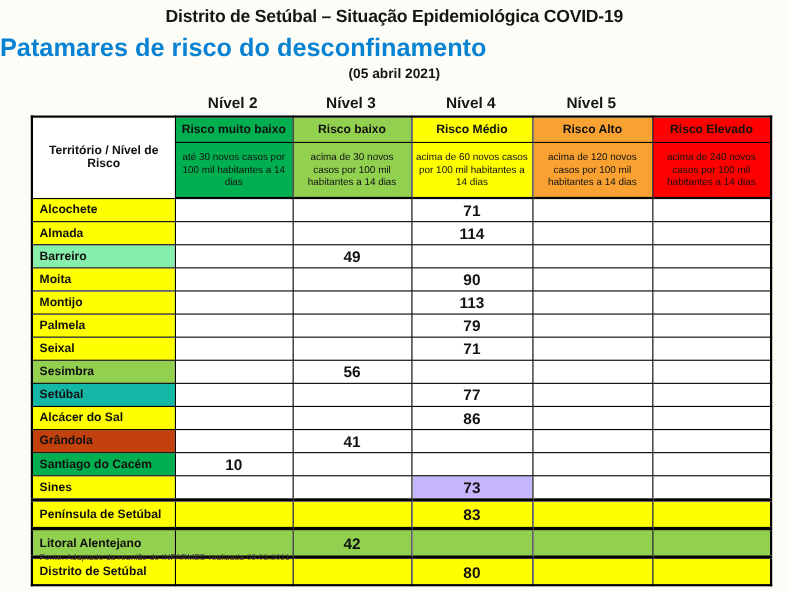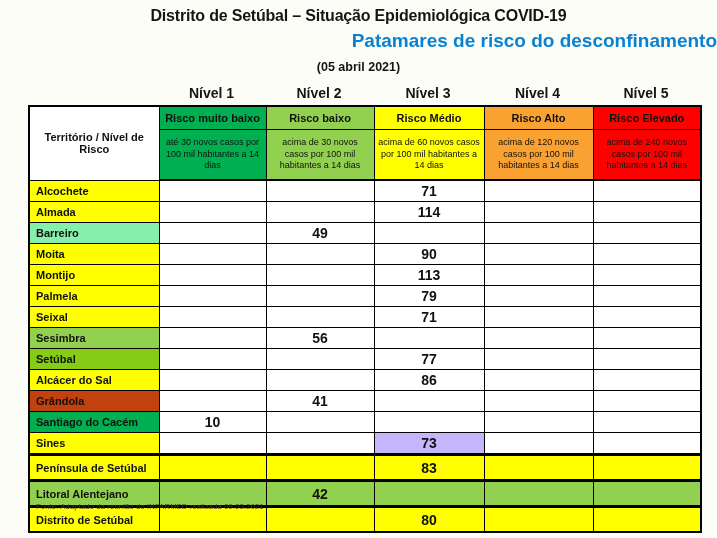--- a/index.html
+++ b/index.html
@@ -5,22 +5,22 @@
   html,body{margin:0;padding:0;}
   #slide{
     position:relative;width:717px;height:538px;background:#fdfdf8;
     font-family:"Liberation Sans",sans-serif;color:#111;overflow:hidden;
   }
   .title-main{
     position:absolute;top:7px;left:0;width:100%;text-align:center;
     font-size:16px;font-weight:bold;color:#151515;letter-spacing:-0.2px;
   }
   .title-sub{
-    position:absolute;top:30px;left:0;width:100%;text-align:right;
-    font-size:19px;font-weight:bold;color:#0882d2;
+    position:absolute;top:30px;left:0;width:100%;text-align:left;
+    font-size:23px;font-weight:bold;color:#0882d2;
   }
   .title-date{
     position:absolute;top:60px;left:0;width:100%;text-align:center;
     font-size:12.5px;font-weight:bold;color:#151515;
   }
   .levels-row{
     position:absolute;left:28px;top:85px;display:grid;
     grid-template-columns:130px 107px 108px 110px 109px 108px;
   }
   .level-label{
@@ -62,21 +62,20 @@
 </head>
 <body>
 
 <div id="slide">
   <div class="title-main">Distrito de Setúbal – Situação Epidemiológica COVID-19</div>
   <div class="title-sub">Patamares de risco do desconfinamento</div>
   <div class="title-date">(05 abril 2021)</div>
 
   <div class="levels-row">
       <div></div>
-      <div class="level-label">Nível 1</div>
       <div class="level-label">Nível 2</div>
       <div class="level-label">Nível 3</div>
       <div class="level-label">Nível 4</div>
       <div class="level-label">Nível 5</div>
     </div>
 
   <table class="risk-table">
     <colgroup>
       <col style="width:130px">
         <col style="width:107px">
@@ -159,21 +158,21 @@
         </tr>
         <tr class="data">
           <td class="name" style="background: rgb(146, 208, 80);">Sesimbra</td>
           <td class="val" style="background: rgb(255, 255, 255);"></td>
           <td class="val" style="background: rgb(255, 255, 255);">56</td>
           <td class="val" style="background: rgb(255, 255, 255);"></td>
           <td class="val" style="background: rgb(255, 255, 255);"></td>
           <td class="val" style="background: rgb(255, 255, 255);"></td>
         </tr>
         <tr class="data">
-          <td class="name" style="background: #84cc16; margin-top: 23px;">Setúbal</td>
+          <td class="name" style="background: #14b8a6; margin-top: 23px;">Setúbal</td>
           <td class="val" style="background: rgb(255, 255, 255);"></td>
           <td class="val" style="background: rgb(255, 255, 255);"></td>
           <td class="val" style="background: rgb(255, 255, 255);">77</td>
           <td class="val" style="background: rgb(255, 255, 255);"></td>
           <td class="val" style="background: rgb(255, 255, 255);"></td>
         </tr>
         <tr class="data">
           <td class="name" style="background: rgb(255, 255, 0);">Alcácer do Sal</td>
           <td class="val" style="background: rgb(255, 255, 255);"></td>
           <td class="val" style="background: rgb(255, 255, 255);"></td>

